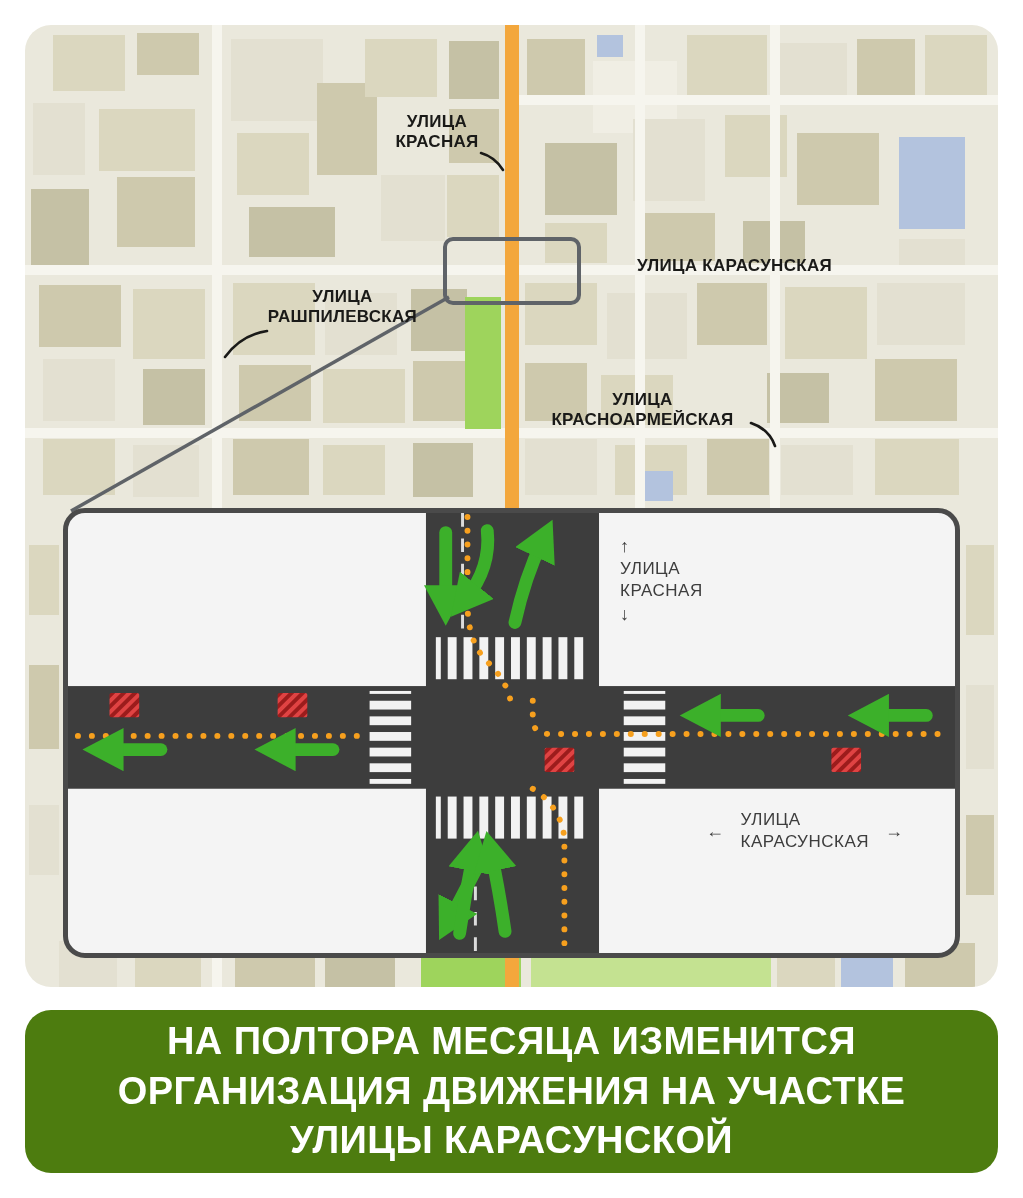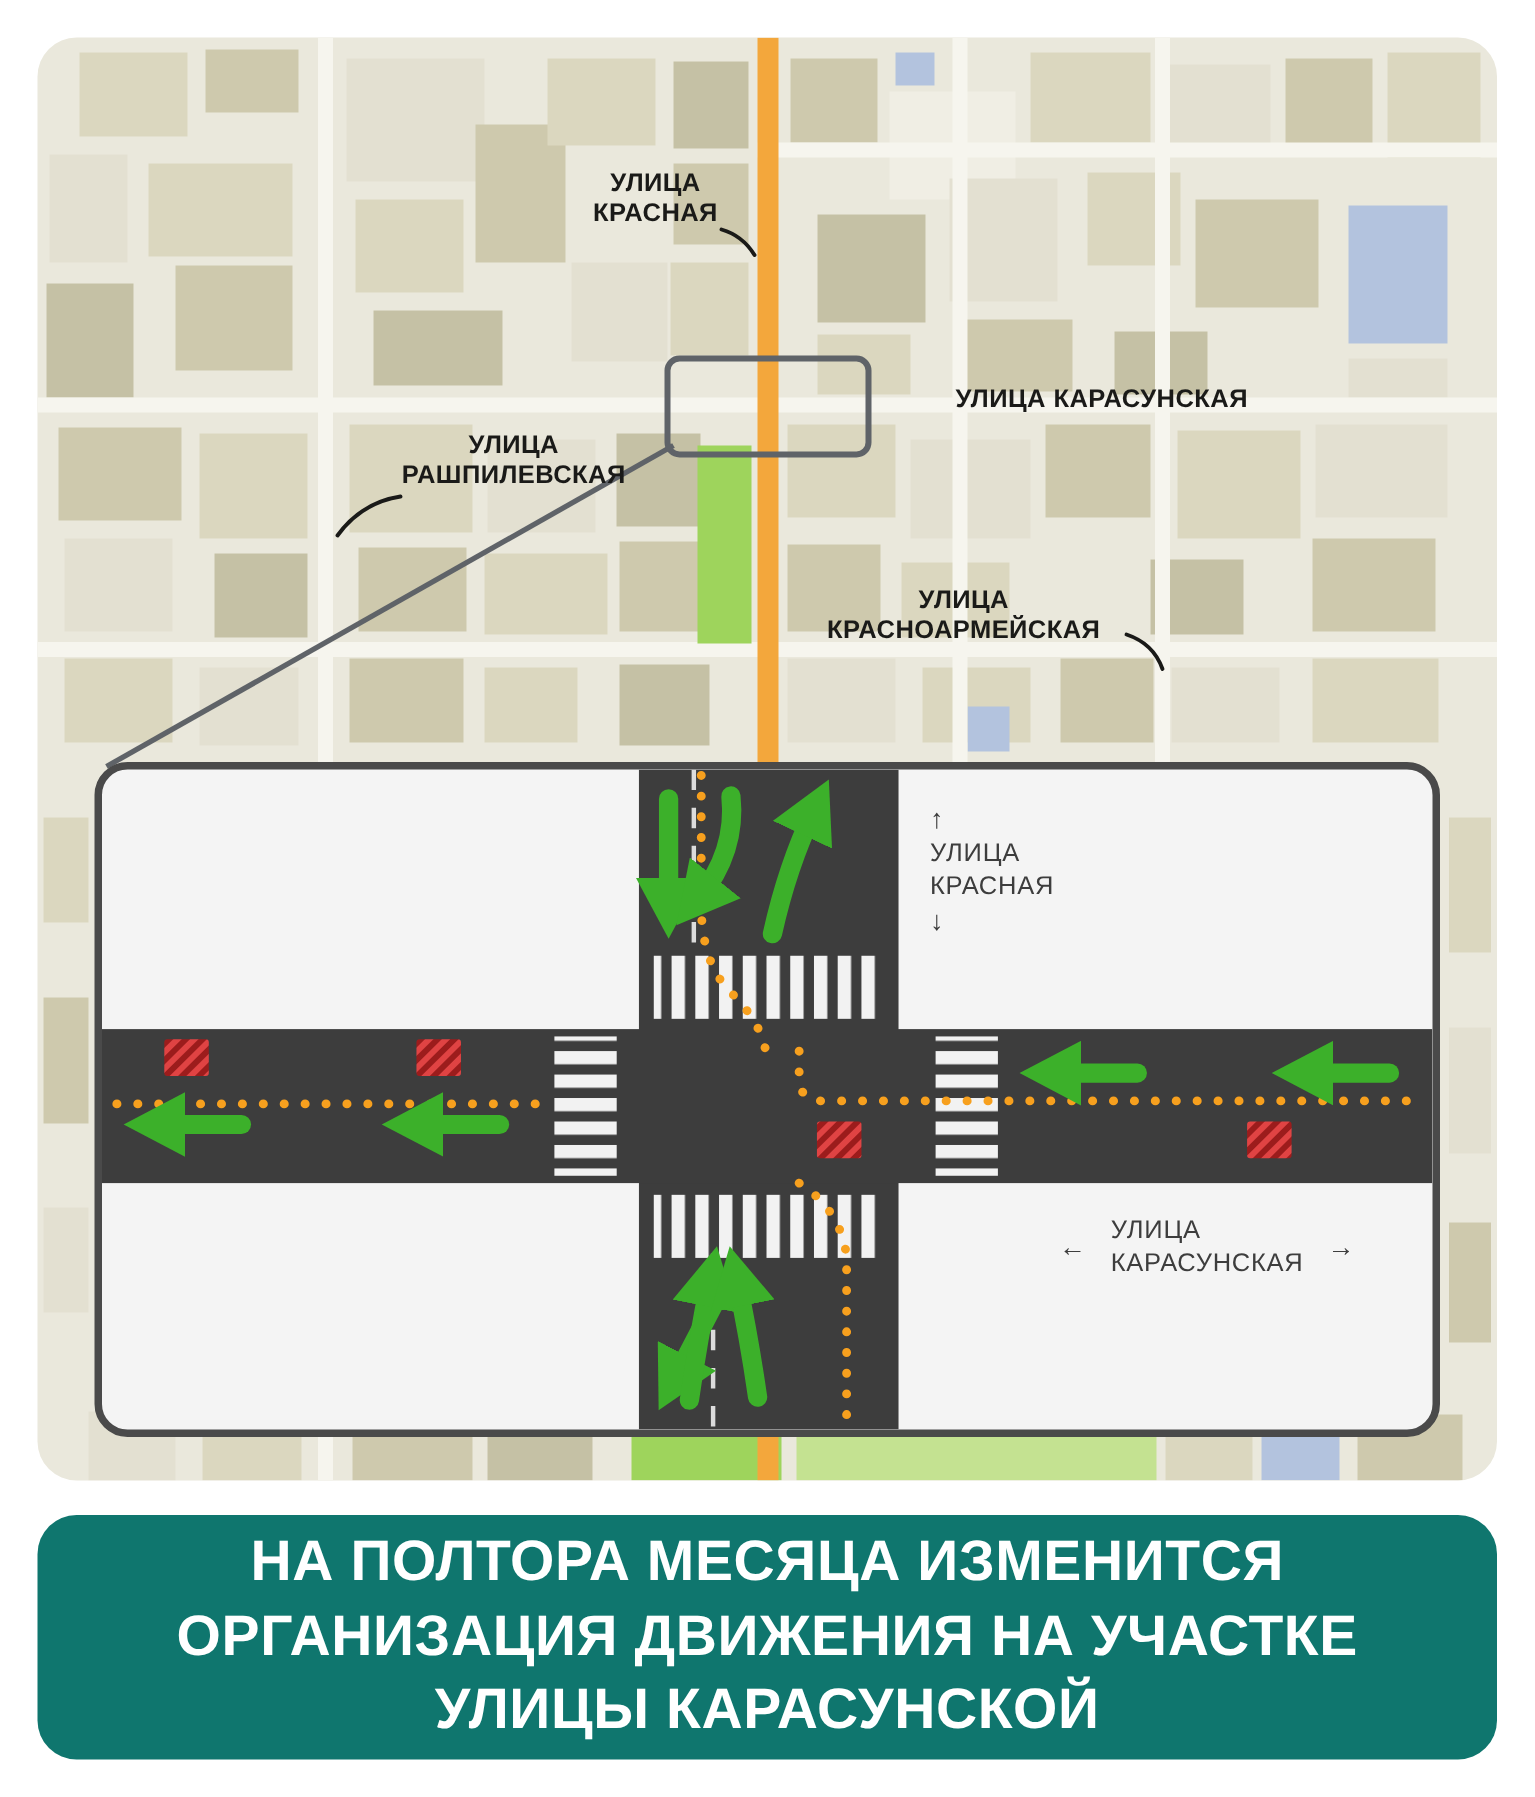--- a/index.html
+++ b/index.html
@@ -61,21 +61,21 @@
   #ilbl-krasnaya .dir { display:block; font-size:18px; }
   #ilbl-krasnaya .name { white-space:pre-line; }
   #ilbl-karasunskaya { left:638px; top:296px; display:flex; align-items:center; gap:16px; }
   #ilbl-karasunskaya .name { white-space:pre-line; line-height:1.3; }
   #ilbl-karasunskaya .dir { font-size:18px; }
 
   
   .banner {
     position:absolute; left:25px; top:1010px;
     width:973px; height:163px;
-    background:#0f766e;
+    background:#4d7c0f;
     border-radius:26px;
     display:flex; align-items:center; justify-content:center;
   }
   .banner .headline {
     color:#ffffff;
     font-weight:bold;
     font-size:38px;
     line-height:1.3;
     letter-spacing:.4px;
     text-align:center;

